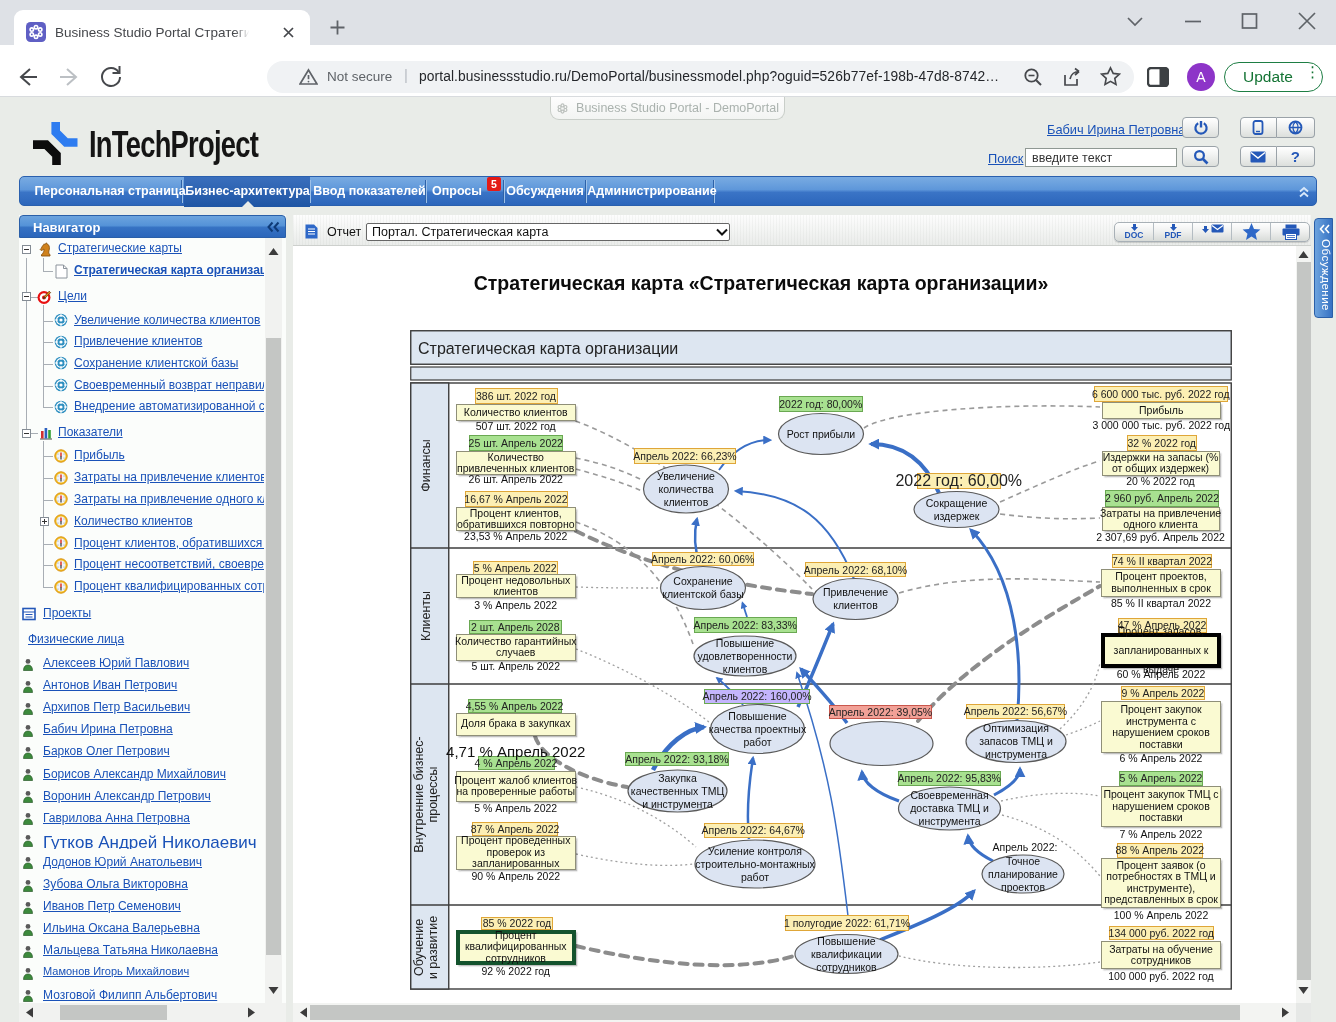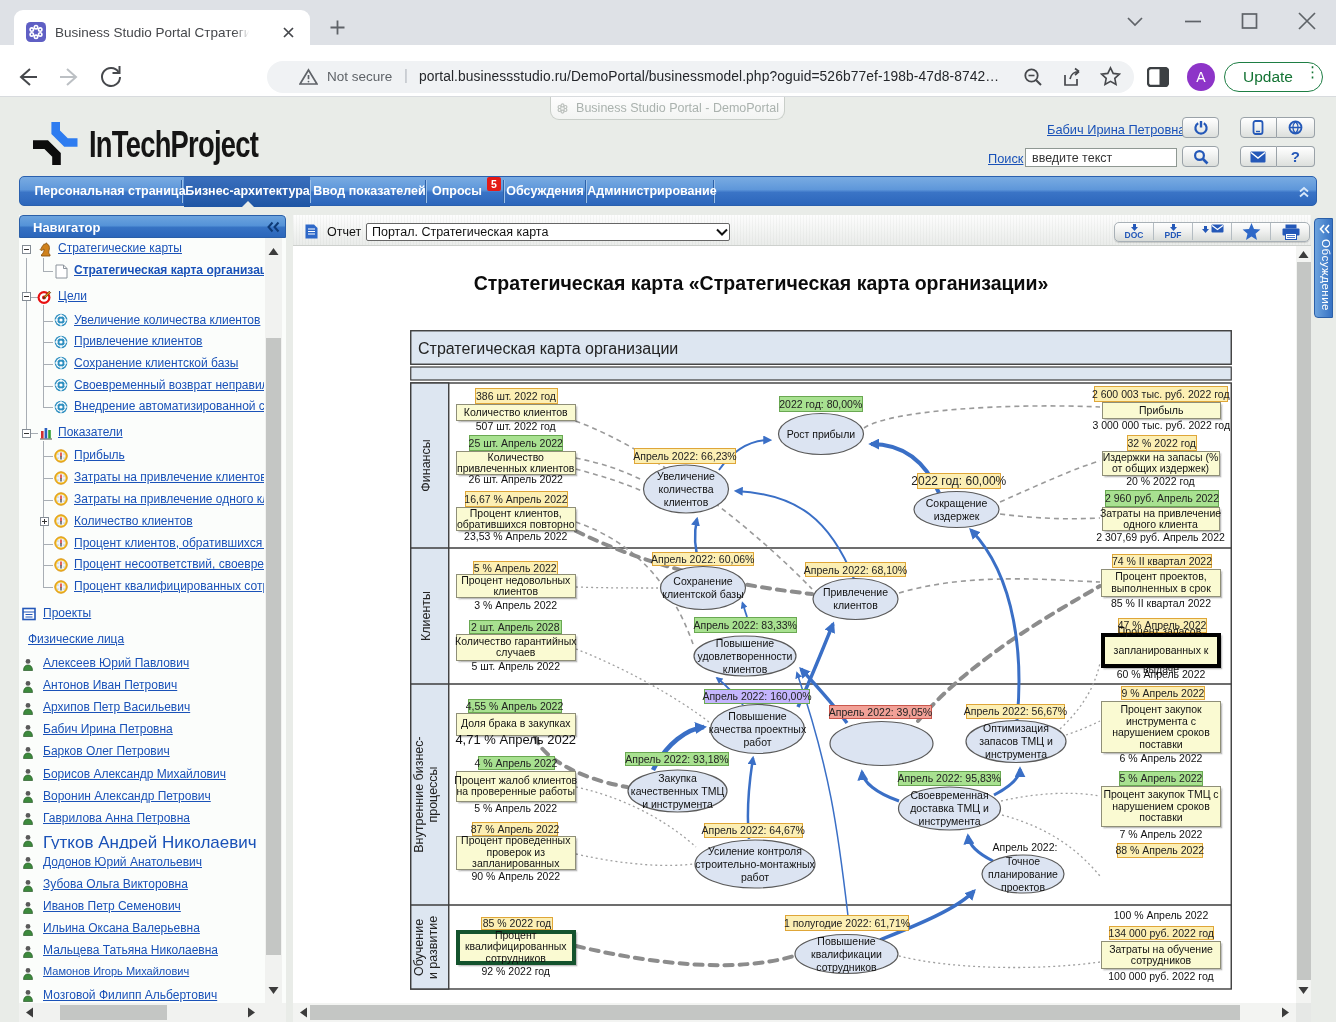--- a/index.html
+++ b/index.html
@@ -602,32 +602,32 @@
     <div class="abs" style="left:372.0px;top:604.5px;width:129.0px;height:39.0px;display:flex;align-items:center;justify-content:center;text-align:center;font-size:10.5px;line-height:13px;color:#111;white-space:nowrap">Повышение<br>квалификации<br>сотрудников</div>
     <div class="abs" style="left:64.5px;top:57.5px;width:83px;height:16.5px;background:#fcefb4;border:1px solid #dfa638;font-size:10.5px;color:#222;display:flex;align-items:center;justify-content:center;white-space:nowrap">386 шт. 2022 год</div>
     <div class="abs" style="left:58.5px;top:104.5px;width:94.5px;height:16.5px;background:#a8e190;border:1px solid #6aa852;font-size:10.5px;color:#222;display:flex;align-items:center;justify-content:center;white-space:nowrap">25 шт. Апрель 2022</div>
     <div class="abs" style="left:54.5px;top:160.5px;width:103px;height:16.5px;background:#fcefb4;border:1px solid #dfa638;font-size:10.5px;color:#222;display:flex;align-items:center;justify-content:center;white-space:nowrap">16,67 % Апрель 2022</div>
     <div class="abs" style="left:63px;top:230.5px;width:84.5px;height:14px;background:#fcefb4;border:1px solid #dfa638;font-size:10.5px;color:#222;display:flex;align-items:center;justify-content:center;white-space:nowrap">5 % Апрель 2022</div>
     <div class="abs" style="left:58.5px;top:290px;width:93.5px;height:14px;background:#a8e190;border:1px solid #6aa852;font-size:10.5px;color:#222;display:flex;align-items:center;justify-content:center;white-space:nowrap">2 шт. Апрель 2028</div>
     <div class="abs" style="left:57.5px;top:369px;width:94px;height:13.5px;background:#a8e190;border:1px solid #6aa852;font-size:10.5px;color:#222;display:flex;align-items:center;justify-content:center;white-space:nowrap">4,55 % Апрель 2022</div>
     <div class="abs" style="left:67.5px;top:425.5px;width:77px;height:14px;background:#a8e190;border:1px solid #6aa852;font-size:10.5px;color:#222;display:flex;align-items:center;justify-content:center;white-space:nowrap">4 % Апрель 2022</div>
     <div class="abs" style="left:62px;top:492px;width:86px;height:13.5px;background:#fcefb4;border:1px solid #dfa638;font-size:10.5px;color:#222;display:flex;align-items:center;justify-content:center;white-space:nowrap">87 % Апрель 2022</div>
     <div class="abs" style="left:71px;top:586.5px;width:72px;height:13.5px;background:#fcefb4;border:1px solid #dfa638;font-size:10.5px;color:#222;display:flex;align-items:center;justify-content:center;white-space:nowrap">85 % 2022 год</div>
-    <div class="abs" style="left:684px;top:55.5px;width:133.5px;height:16.5px;background:#fcefb4;border:1px solid #dfa638;font-size:10.5px;color:#222;display:flex;align-items:center;justify-content:center;white-space:nowrap">2 600 003 тыс. руб. 2022 год</div>
+    <div class="abs" style="left:684px;top:55.5px;width:133.5px;height:16.5px;background:#fcefb4;border:1px solid #dfa638;font-size:10.5px;color:#222;display:flex;align-items:center;justify-content:center;white-space:nowrap">6 600 000 тыс. руб. 2022 год</div>
     <div class="abs" style="left:716.5px;top:105px;width:70.5px;height:16px;background:#fcefb4;border:1px solid #dfa638;font-size:10.5px;color:#222;display:flex;align-items:center;justify-content:center;white-space:nowrap">32 % 2022 год</div>
     <div class="abs" style="left:695px;top:160px;width:114px;height:16.5px;background:#a8e190;border:1px solid #6aa852;font-size:10.5px;color:#222;display:flex;align-items:center;justify-content:center;white-space:nowrap">2 960 руб. Апрель 2022</div>
     <div class="abs" style="left:702px;top:224px;width:100px;height:13.5px;background:#fcefb4;border:1px solid #dfa638;font-size:10.5px;color:#222;display:flex;align-items:center;justify-content:center;white-space:nowrap">74 % II квартал 2022</div>
     <div class="abs" style="left:707.5px;top:288px;width:89px;height:14.5px;background:#fcefb4;border:1px solid #dfa638;font-size:10.5px;color:#222;display:flex;align-items:center;justify-content:center;white-space:nowrap">47 % Апрель 2022</div>
     <div class="abs" style="left:711px;top:355.5px;width:84px;height:14.5px;background:#fcefb4;border:1px solid #dfa638;font-size:10.5px;color:#222;display:flex;align-items:center;justify-content:center;white-space:nowrap">9 % Апрель 2022</div>
     <div class="abs" style="left:709px;top:441px;width:84px;height:14.5px;background:#a8e190;border:1px solid #6aa852;font-size:10.5px;color:#222;display:flex;align-items:center;justify-content:center;white-space:nowrap">5 % Апрель 2022</div>
     <div class="abs" style="left:706.5px;top:513px;width:86.5px;height:14.5px;background:#fcefb4;border:1px solid #dfa638;font-size:10.5px;color:#222;display:flex;align-items:center;justify-content:center;white-space:nowrap">88 % Апрель 2022</div>
     <div class="abs" style="left:698.5px;top:595.5px;width:105.5px;height:14.5px;background:#fcefb4;border:1px solid #dfa638;font-size:10.5px;color:#222;display:flex;align-items:center;justify-content:center;white-space:nowrap">134 000 руб. 2022 год</div>
     <div class="abs" style="left:369px;top:66px;width:83.5px;height:16px;background:#a8e190;border:1px solid #6aa852;font-size:10.5px;color:#222;display:flex;align-items:center;justify-content:center;white-space:nowrap">2022 год: 80,00%</div>
     <div class="abs" style="left:224px;top:117.5px;width:102px;height:16.5px;background:#fcefb4;border:1px solid #dfa638;font-size:10.5px;color:#222;display:flex;align-items:center;justify-content:center;white-space:nowrap">Апрель 2022: 66,23%</div>
-    <div class="abs" style="left:507px;top:143px;width:83.5px;height:16px;background:#fcefb4;border:1px solid #dfa638;font-size:12px;color:#222;display:flex;align-items:center;justify-content:center;white-space:nowrap">2022 год: 60,00%</div>
+    <div class="abs" style="left:507px;top:143px;width:83.5px;height:16px;background:#fcefb4;border:1px solid #dfa638;font-size:16px;color:#222;display:flex;align-items:center;justify-content:center;white-space:nowrap">2022 год: 60,00%</div>
     <div class="abs" style="left:241.5px;top:221.5px;width:102.5px;height:14.5px;background:#fcefb4;border:1px solid #dfa638;font-size:10.5px;color:#222;display:flex;align-items:center;justify-content:center;white-space:nowrap">Апрель 2022: 60,06%</div>
     <div class="abs" style="left:395px;top:232px;width:101px;height:15px;background:#fcefb4;border:1px solid #dfa638;font-size:10.5px;color:#222;display:flex;align-items:center;justify-content:center;white-space:nowrap">Апрель 2022: 68,10%</div>
     <div class="abs" style="left:283.5px;top:287px;width:103.5px;height:16px;background:#a8e190;border:1px solid #6aa852;font-size:10.5px;color:#222;display:flex;align-items:center;justify-content:center;white-space:nowrap">Апрель 2022: 83,33%</div>
     <div class="abs" style="left:294px;top:359px;width:106px;height:14.5px;background:#c4b5fd;border:1px solid #6aa852;font-size:10.5px;color:#222;display:flex;align-items:center;justify-content:center;white-space:nowrap">Апрель 2022: 160,00%</div>
     <div class="abs" style="left:215px;top:421.5px;width:104px;height:14.5px;background:#a8e190;border:1px solid #6aa852;font-size:10.5px;color:#222;display:flex;align-items:center;justify-content:center;white-space:nowrap">Апрель 2022: 93,18%</div>
     <div class="abs" style="left:294px;top:493px;width:98.5px;height:14.5px;background:#fcefb4;border:1px solid #dfa638;font-size:10.5px;color:#222;display:flex;align-items:center;justify-content:center;white-space:nowrap">Апрель 2022: 64,67%</div>
     <div class="abs" style="left:419px;top:374.5px;width:103px;height:14.5px;background:#f2a197;border:1px solid #c9574d;font-size:10.5px;color:#222;display:flex;align-items:center;justify-content:center;white-space:nowrap">Апрель 2022: 39,05%</div>
     <div class="abs" style="left:556px;top:373.5px;width:99px;height:15.5px;background:#fcefb4;border:1px solid #dfa638;font-size:10.5px;color:#222;display:flex;align-items:center;justify-content:center;white-space:nowrap">Апрель 2022: 56,67%</div>
     <div class="abs" style="left:487.5px;top:440.5px;width:103.5px;height:15px;background:#a8e190;border:1px solid #6aa852;font-size:10.5px;color:#222;display:flex;align-items:center;justify-content:center;white-space:nowrap">Апрель 2022: 95,83%</div>
     <div class="abs" style="left:375px;top:585px;width:124px;height:15.5px;background:#fcefb4;border:1px solid #dfa638;font-size:10.5px;color:#222;display:flex;align-items:center;justify-content:center;white-space:nowrap">1 полугодие 2022: 61,71%</div>
@@ -636,36 +636,37 @@
     <div class="abs" style="left:31px;top:89.5px;width:149.5px;text-align:center;font-size:10.5px;color:#111;white-space:nowrap">507 шт. 2022 год</div>
     <div class="abs" style="left:46px;top:121px;width:119.5px;height:24px;background:#fafad2;border:1px solid #8f8f78;box-shadow:1.5px 1.5px 1.5px rgba(0,0,0,.25);display:flex;align-items:center;justify-content:center;text-align:center;font-size:10.5px;line-height:11.5px;color:#111;white-space:nowrap">Количество<br>привлеченных клиентов</div>
     <div class="abs" style="left:31px;top:143px;width:149.5px;text-align:center;font-size:10.5px;color:#111;white-space:nowrap">26 шт. Апрель 2022</div>
     <div class="abs" style="left:46px;top:177px;width:119.5px;height:24px;background:#fafad2;border:1px solid #8f8f78;box-shadow:1.5px 1.5px 1.5px rgba(0,0,0,.25);display:flex;align-items:center;justify-content:center;text-align:center;font-size:10.5px;line-height:11.5px;color:#111;white-space:nowrap">Процент клиентов,<br>обратившихся повторно</div>
     <div class="abs" style="left:31px;top:199.5px;width:149.5px;text-align:center;font-size:10.5px;color:#111;white-space:nowrap">23,53 % Апрель 2022</div>
     <div class="abs" style="left:46px;top:244px;width:119.5px;height:24px;background:#fafad2;border:1px solid #8f8f78;box-shadow:1.5px 1.5px 1.5px rgba(0,0,0,.25);display:flex;align-items:center;justify-content:center;text-align:center;font-size:10.5px;line-height:11.5px;color:#111;white-space:nowrap">Процент недовольных<br>клиентов</div>
     <div class="abs" style="left:31px;top:269px;width:149.5px;text-align:center;font-size:10.5px;color:#111;white-space:nowrap">3 % Апрель 2022</div>
     <div class="abs" style="left:46px;top:303.5px;width:119.5px;height:27px;background:#fafad2;border:1px solid #8f8f78;box-shadow:1.5px 1.5px 1.5px rgba(0,0,0,.25);display:flex;align-items:center;justify-content:center;text-align:center;font-size:10.5px;line-height:11.5px;color:#111;white-space:nowrap">Количество гарантийных<br>случаев</div>
     <div class="abs" style="left:31px;top:329.5px;width:149.5px;text-align:center;font-size:10.5px;color:#111;white-space:nowrap">5 шт. Апрель 2022</div>
     <div class="abs" style="left:46px;top:382.5px;width:119.5px;height:23px;background:#fafad2;border:1px solid #8f8f78;box-shadow:1.5px 1.5px 1.5px rgba(0,0,0,.25);display:flex;align-items:center;justify-content:center;text-align:center;font-size:10.5px;line-height:11.5px;color:#111;white-space:nowrap">Доля брака в закупках</div>
-    <div class="abs" style="left:31px;top:402px;width:149.5px;text-align:center;font-size:13px;color:#111;white-space:nowrap">4,71 % Апрель 2022</div>
+    <div class="abs" style="left:31px;top:413px;width:149.5px;text-align:center;font-size:15px;color:#111;white-space:nowrap">4,71 % Апрель 2022</div>
     <div class="abs" style="left:46px;top:441px;width:119.5px;height:30.5px;background:#fafad2;border:1px solid #8f8f78;box-shadow:1.5px 1.5px 1.5px rgba(0,0,0,.25);display:flex;align-items:center;justify-content:center;text-align:center;font-size:10.5px;line-height:11.5px;color:#111;white-space:nowrap">Процент жалоб клиентов<br>на проверенные работы</div>
     <div class="abs" style="left:31px;top:472px;width:149.5px;text-align:center;font-size:10.5px;color:#111;white-space:nowrap">5 % Апрель 2022</div>
     <div class="abs" style="left:46px;top:505.5px;width:119.5px;height:34px;background:#fafad2;border:1px solid #8f8f78;box-shadow:1.5px 1.5px 1.5px rgba(0,0,0,.25);display:flex;align-items:center;justify-content:center;text-align:center;font-size:10.5px;line-height:11.5px;color:#111;white-space:nowrap">Процент проведенных<br>проверок из<br>запланированных</div>
     <div class="abs" style="left:31px;top:539.5px;width:149.5px;text-align:center;font-size:10.5px;color:#111;white-space:nowrap">90 % Апрель 2022</div>
     <div class="abs" style="left:46px;top:599.5px;width:119.5px;height:35px;background:#fafad2;border:4px solid #14532d;box-shadow:1.5px 1.5px 1.5px rgba(0,0,0,.25);display:flex;align-items:center;justify-content:center;text-align:center;font-size:10.5px;line-height:11.5px;color:#111;white-space:nowrap">Процент<br>квалифицированных<br>сотрудников</div>
     <div class="abs" style="left:31px;top:634.5px;width:149.5px;text-align:center;font-size:10.5px;color:#111;white-space:nowrap">92 % 2022 год</div>
     <div class="abs" style="left:691.5px;top:72px;width:119.5px;height:17px;background:#fafad2;border:1px solid #8f8f78;box-shadow:1.5px 1.5px 1.5px rgba(0,0,0,.25);display:flex;align-items:center;justify-content:center;text-align:center;font-size:10.5px;line-height:11.5px;color:#111;white-space:nowrap">Прибыль</div>
     <div class="abs" style="left:676.5px;top:88.5px;width:149.5px;text-align:center;font-size:10.5px;color:#111;white-space:nowrap">3 000 000 тыс. руб. 2022 год</div>
     <div class="abs" style="left:691.5px;top:121px;width:118px;height:24.5px;background:#fafad2;border:1px solid #8f8f78;box-shadow:1.5px 1.5px 1.5px rgba(0,0,0,.25);display:flex;align-items:center;justify-content:center;text-align:center;font-size:10.5px;line-height:11.5px;color:#111;white-space:nowrap">Издержки на запасы (%<br>от общих издержек)</div>
     <div class="abs" style="left:676.5px;top:145px;width:148px;text-align:center;font-size:10.5px;color:#111;white-space:nowrap">20 % 2022 год</div>
     <div class="abs" style="left:691.5px;top:177px;width:118px;height:24px;background:#fafad2;border:1px solid #8f8f78;box-shadow:1.5px 1.5px 1.5px rgba(0,0,0,.25);display:flex;align-items:center;justify-content:center;text-align:center;font-size:10.5px;line-height:11.5px;color:#111;white-space:nowrap">Затраты на привлечение<br>одного клиента</div>
     <div class="abs" style="left:676.5px;top:200.5px;width:148px;text-align:center;font-size:10.5px;color:#111;white-space:nowrap">2 307,69 руб. Апрель 2022</div>
     <div class="abs" style="left:691px;top:239px;width:120px;height:27.5px;background:#fafad2;border:1px solid #8f8f78;box-shadow:1.5px 1.5px 1.5px rgba(0,0,0,.25);display:flex;align-items:center;justify-content:center;text-align:center;font-size:10.5px;line-height:11.5px;color:#111;white-space:nowrap">Процент проектов,<br>выполненных в срок</div>
     <div class="abs" style="left:676px;top:266.5px;width:150px;text-align:center;font-size:10.5px;color:#111;white-space:nowrap">85 % II квартал 2022</div>
     <div class="abs" style="left:691px;top:303px;width:120px;height:34.5px;background:#fafad2;border:4px solid #000000;box-shadow:1.5px 1.5px 1.5px rgba(0,0,0,.25);display:flex;align-items:center;justify-content:center;text-align:center;font-size:10.5px;line-height:19px;color:#111;white-space:nowrap">Процент запасов,<br>запланированных к<br>выдаче</div>
     <div class="abs" style="left:676px;top:337.5px;width:150px;text-align:center;font-size:10.5px;color:#111;white-space:nowrap">60 % Апрель 2022</div>
     <div class="abs" style="left:691px;top:371px;width:120px;height:52px;background:#fafad2;border:1px solid #8f8f78;box-shadow:1.5px 1.5px 1.5px rgba(0,0,0,.25);display:flex;align-items:center;justify-content:center;text-align:center;font-size:10.5px;line-height:11.5px;color:#111;white-space:nowrap">Процент закупок<br>инструмента с<br>нарушением сроков<br>поставки</div>
     <div class="abs" style="left:676px;top:422px;width:150px;text-align:center;font-size:10.5px;color:#111;white-space:nowrap">6 % Апрель 2022</div>
     <div class="abs" style="left:691px;top:456px;width:120px;height:41px;background:#fafad2;border:1px solid #8f8f78;box-shadow:1.5px 1.5px 1.5px rgba(0,0,0,.25);display:flex;align-items:center;justify-content:center;text-align:center;font-size:10.5px;line-height:11.5px;color:#111;white-space:nowrap">Процент закупок ТМЦ с<br>нарушением сроков<br>поставки</div>
     <div class="abs" style="left:676px;top:497.5px;width:150px;text-align:center;font-size:10.5px;color:#111;white-space:nowrap">7 % Апрель 2022</div>
+    <div class="abs" style="left:691px;top:527.5px;width:120px;height:50px;background:#fafad2;border:1px solid #8f8f78;box-shadow:1.5px 1.5px 1.5px rgba(0,0,0,.25);display:flex;align-items:center;justify-content:center;text-align:center;font-size:10.5px;line-height:11.5px;color:#111;white-space:nowrap">Процент заявок (о<br>потребностях в ТМЦ и<br>инструменте),<br>представленных в срок</div>
     <div class="abs" style="left:676px;top:578.5px;width:150px;text-align:center;font-size:10.5px;color:#111;white-space:nowrap">100 % Апрель 2022</div>
     <div class="abs" style="left:691px;top:611px;width:120px;height:28px;background:#fafad2;border:1px solid #8f8f78;box-shadow:1.5px 1.5px 1.5px rgba(0,0,0,.25);display:flex;align-items:center;justify-content:center;text-align:center;font-size:10.5px;line-height:11.5px;color:#111;white-space:nowrap">Затраты на обучение<br>сотрудников</div>
     <div class="abs" style="left:676px;top:639.5px;width:150px;text-align:center;font-size:10.5px;color:#111;white-space:nowrap">100 000 руб. 2022 год</div>
   </div>
 </body></html>

